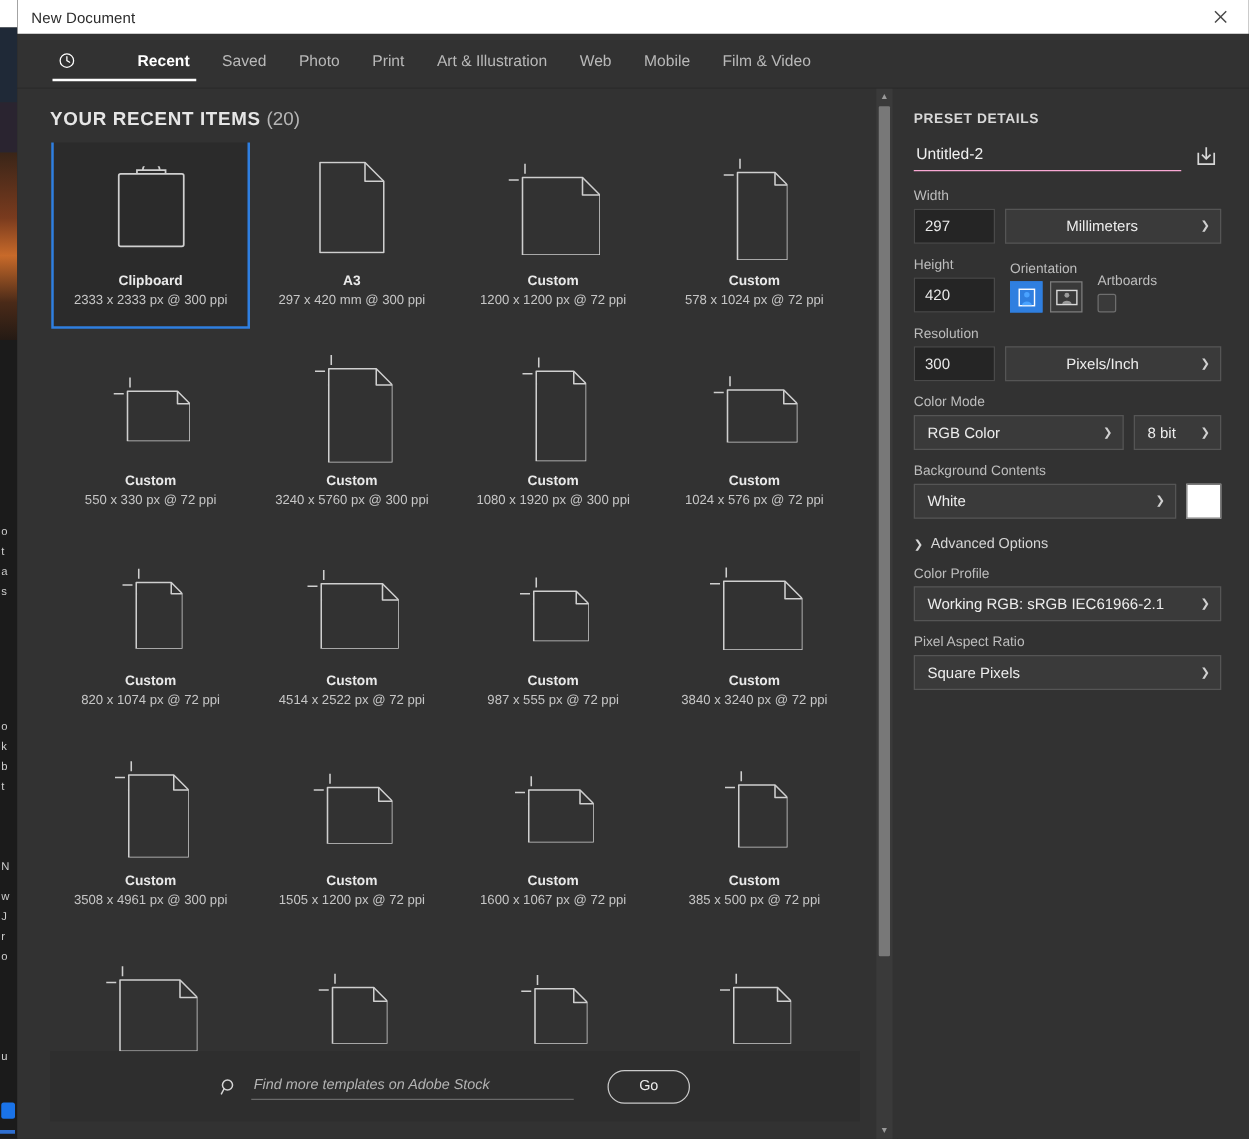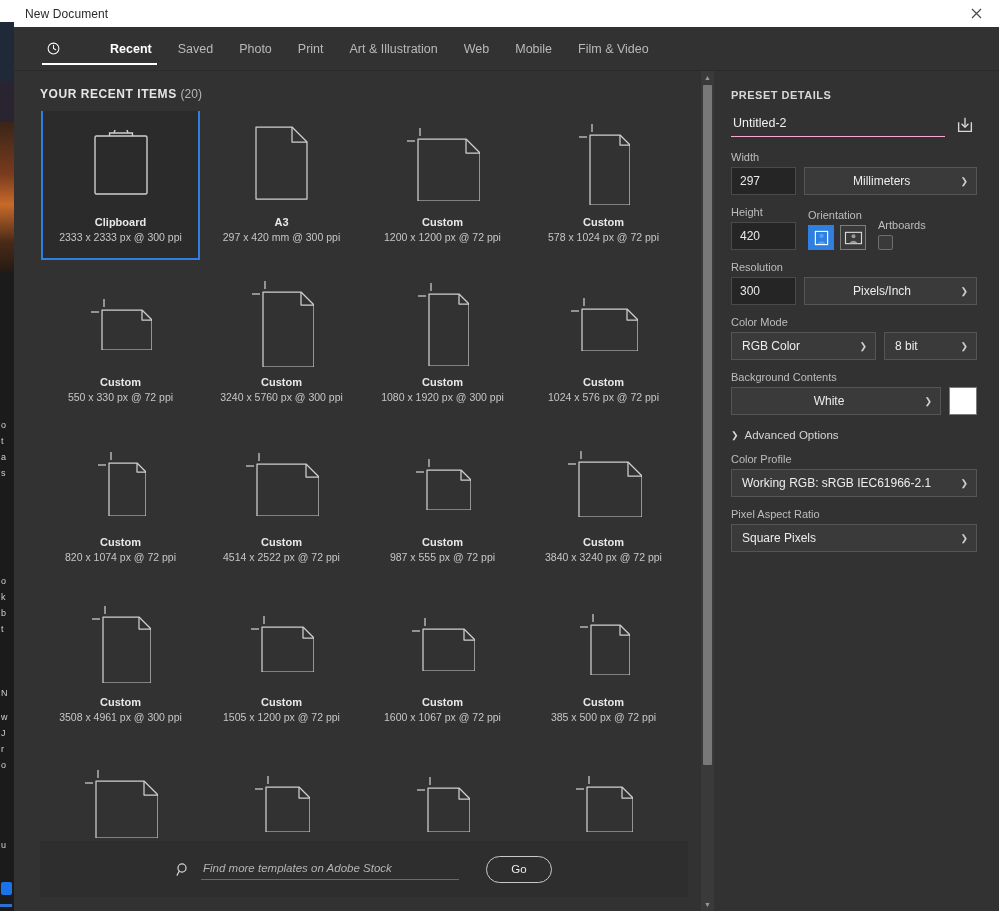--- a/index.html
+++ b/index.html
@@ -77,21 +77,21 @@
 
   
   #body { flex: 1 1 auto; display: flex; min-height: 0; }
 
   
   #left {
     width: 704px; position: relative; background: #323232;
     display: flex; flex-direction: column;
   }
   #recent-header {
-    padding: 16px 0 10px 26px; font-size: 12px; color: #e6e6e6;
+    padding: 16px 0 10px 26px; font-size: 15px; color: #e6e6e6;
     letter-spacing: .55px; font-weight: bold; flex: 0 0 auto;
   }
   #recent-header .count { color: #b6b6b6; font-weight: normal; letter-spacing: 0; }
 
   #grid-viewport {
     position: relative; flex: 1 1 auto; overflow: hidden;
     margin-left: 26px; margin-right: 30px;
   }
   #grid {
     display: grid; grid-template-columns: repeat(4, 161px);
@@ -210,24 +210,24 @@
     display: flex; align-items: center; justify-content: center;
   }
   .orient-btn.active { border-color: #2f7fe0; background: #2f7fe0; }
   #artboards-box {
     width: 15px; height: 15px; background: #3a3a3a; border: 1px solid #6e6e6e;
     border-radius: 2px;
   }
 
   #colormode-row { display: flex; gap: 8px; margin-bottom: 11px; }
   #colormode-row .cm { flex: 1 1 auto; }
-  #colormode-row .depth { width: 93px; }
+  #colormode-row .depth { width: 70px; }
 
   #bg-row { display: flex; gap: 8px; align-items: center; margin-bottom: 10px; }
-  #bg-row .bgsel { flex: 1 1 auto; justify-content: center; }
+  #bg-row .bgsel { flex: 1 1 auto; }
   #bg-swatch { width: 28px; height: 28px; background: #ffffff; border: 1px solid #7a7a7a; }
 
   #advanced {
     font-size: 11.5px; color: #d6d6d6; margin: 4px 0 12px 0;
     display: flex; align-items: center; gap: 6px;
   }
   #advanced .chev { font-size: 9px; }
 
   
   #footer-btns {

